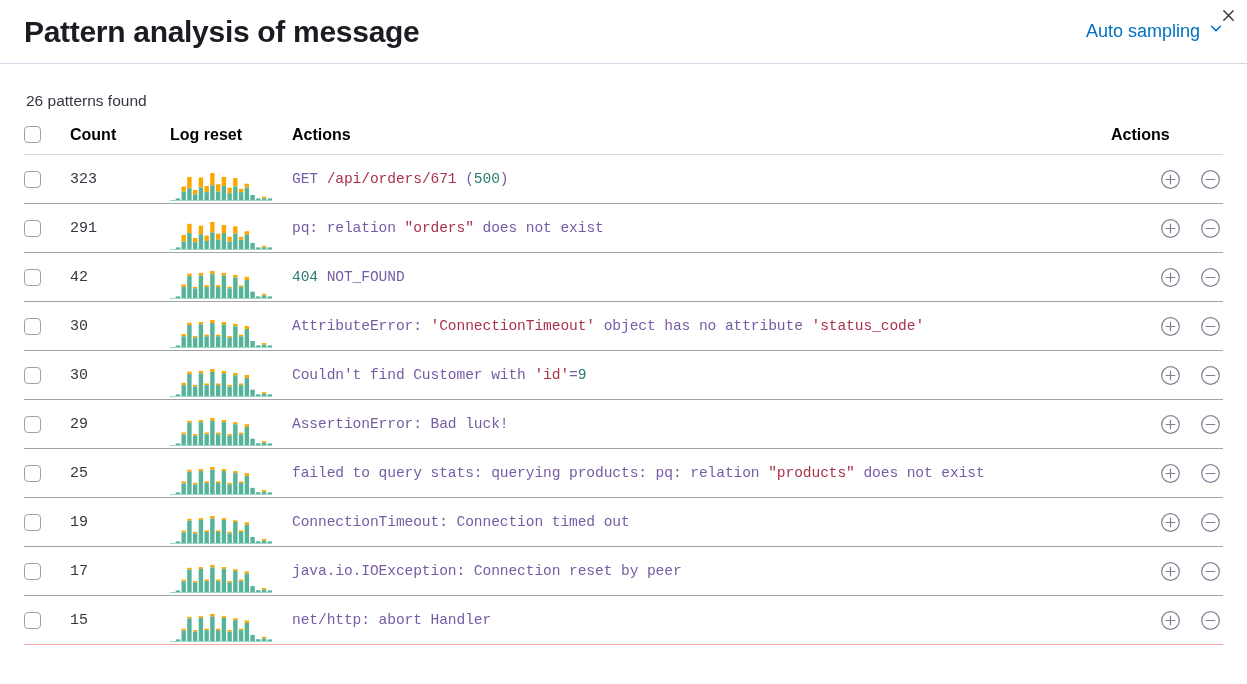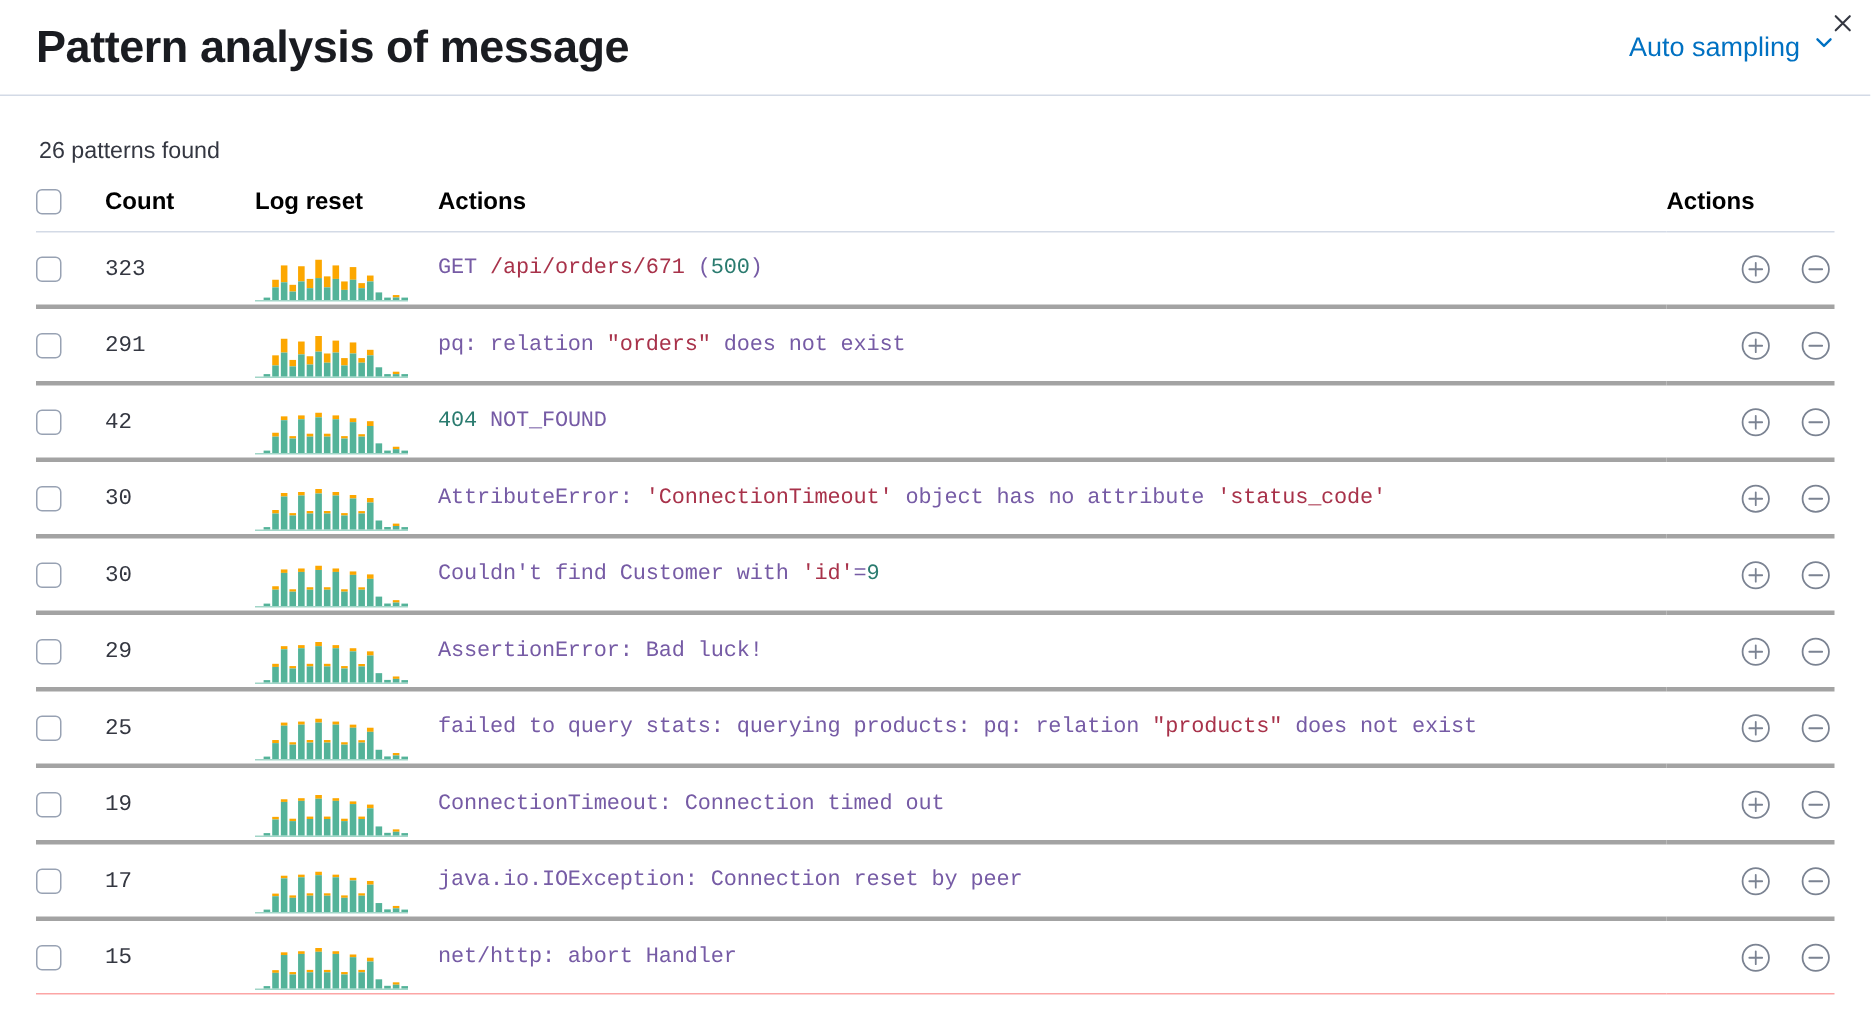--- a/index.html
+++ b/index.html
@@ -120,21 +120,21 @@
   }
   col.c-check { width: 46px; }
   col.c-count { width: 100px; }
   col.c-rate  { width: 122px; }
   col.c-ex    { width: auto; }
   col.c-act   { width: 112px; }
 
   th.th-actions { text-align: right; padding-right: 2px; }
 
   table.patterns tbody td {
-    border-bottom: 3px solid #a3a3a3;
+    border-bottom: 1px solid #a3a3a3;
     height: 41px;
     padding: 0;
     vertical-align: middle;
   }
   tbody tr:last-child td { border-bottom: 1px solid #fca5a5; }
 
   .checkbox {
     width: 17px;
     height: 17px;
     box-sizing: border-box;

